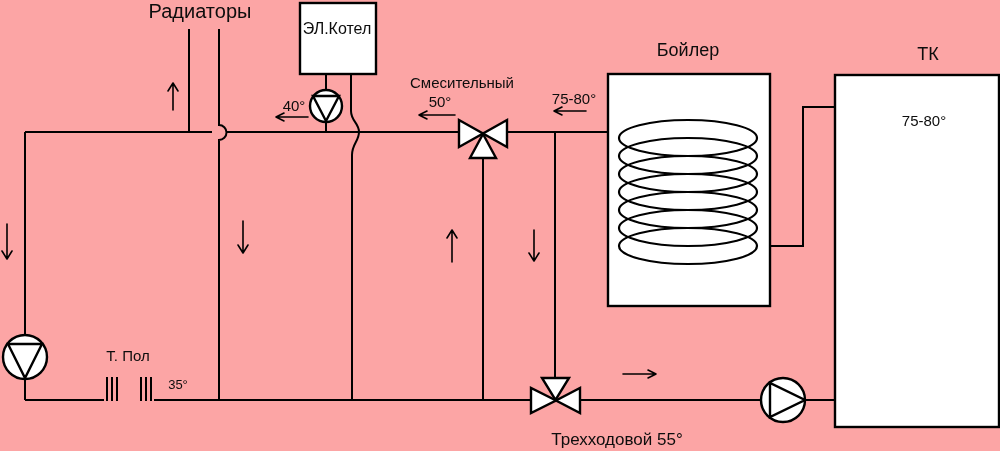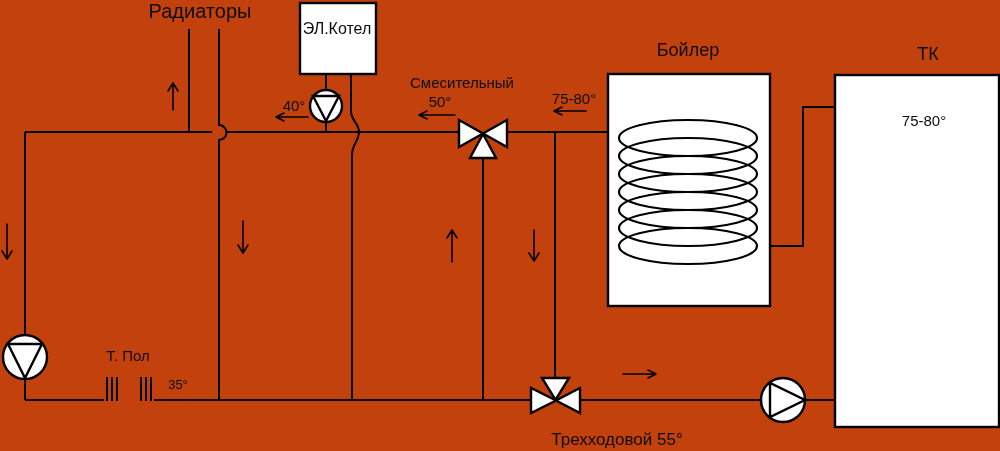--- a/index.html
+++ b/index.html
@@ -1,16 +1,16 @@
 <!DOCTYPE html>
 <html><head>
 <meta charset="utf-8">
 <style>
   html,body{margin:0;padding:0;background:#ffffff;}
-  .stage{position:relative;width:1000px;height:451px;background:#c2410c;overflow:hidden;}
+  .stage{position:relative;width:1000px;height:451px;background:#fca5a5;overflow:hidden;}
   svg{display:block;}
   .pipe{stroke:#000;stroke-width:2;fill:none;stroke-linecap:butt;}
   .box{stroke:#000;stroke-width:2.4;fill:#fff;}
   .sym{stroke:#000;stroke-width:2.4;fill:#fff;stroke-linejoin:miter;}
   .coil{stroke:#000;stroke-width:2.2;fill:none;}
   .arrow{stroke:#000;stroke-width:1.6;fill:none;stroke-linecap:round;stroke-linejoin:round;}
   text{fill:#0d0d0d;font-family:"Liberation Sans","DejaVu Sans",sans-serif;text-anchor:middle;}
 </style>
 </head>
 <body>

